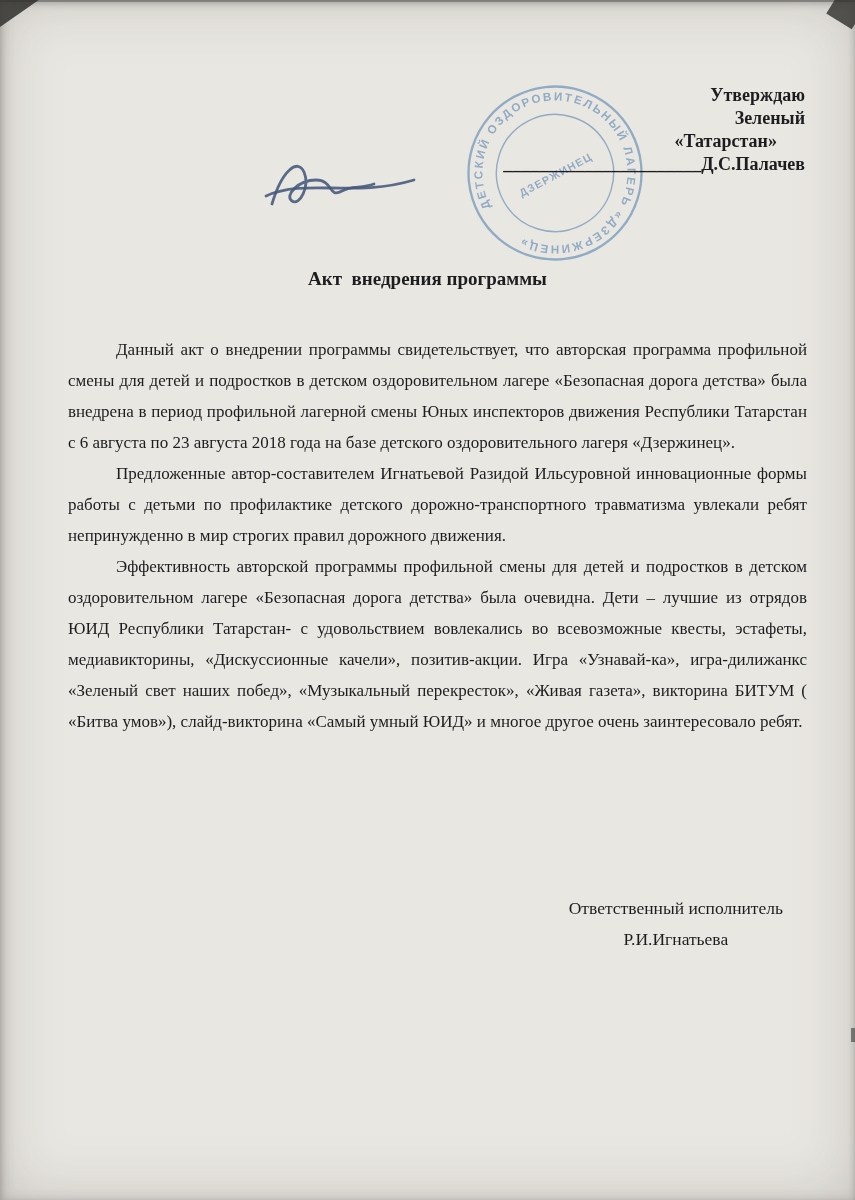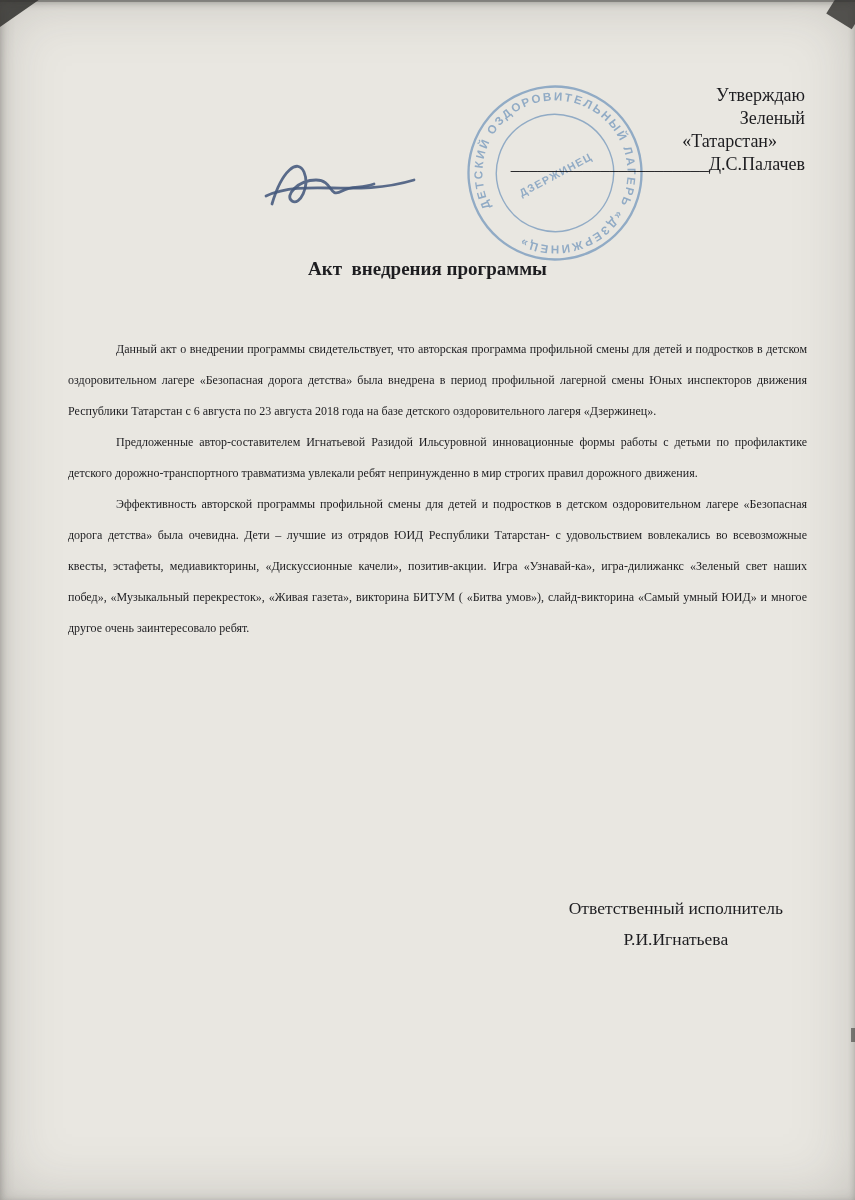--- a/index.html
+++ b/index.html
@@ -51,21 +51,21 @@
     width: 100%; height: 2px;
     opacity: 0.35;
   }
 
   .approval {
     position: absolute;
     top: 84px;
     right: 50px;
     width: 430px;
     text-align: right;
-    font-weight: normal;
+    font-weight: bold;
     font-size: 18px;
     line-height: 23px;
     z-index: 10;
   }
   .approval .line { white-space: pre; }
   .approval .line-dzer { padding-right: 28px; }
 
   .stamp {
     position: absolute;
     top: 80px;
@@ -97,36 +97,36 @@
   .signature path {
     stroke: #44597c;
     fill: none;
     stroke-width: 2.8;
     stroke-linecap: round;
     opacity: 0.88;
   }
 
   .doc-title {
     position: absolute;
-    top: 258px;
+    top: 268px;
     left: 0;
     width: 100%;
     text-align: center;
     font-weight: bold;
     font-size: 19px;
     white-space: pre;
     z-index: 10;
   }
 
   .doc-body {
     position: absolute;
     top: 334px;
     left: 68px;
     right: 48px;
-    font-size: 12px;
+    font-size: 17px;
     line-height: 31px;
     text-align: justify;
     z-index: 10;
   }
   .doc-body p {
     margin: 0;
     text-indent: 48px;
   }
 
   .signoff {

